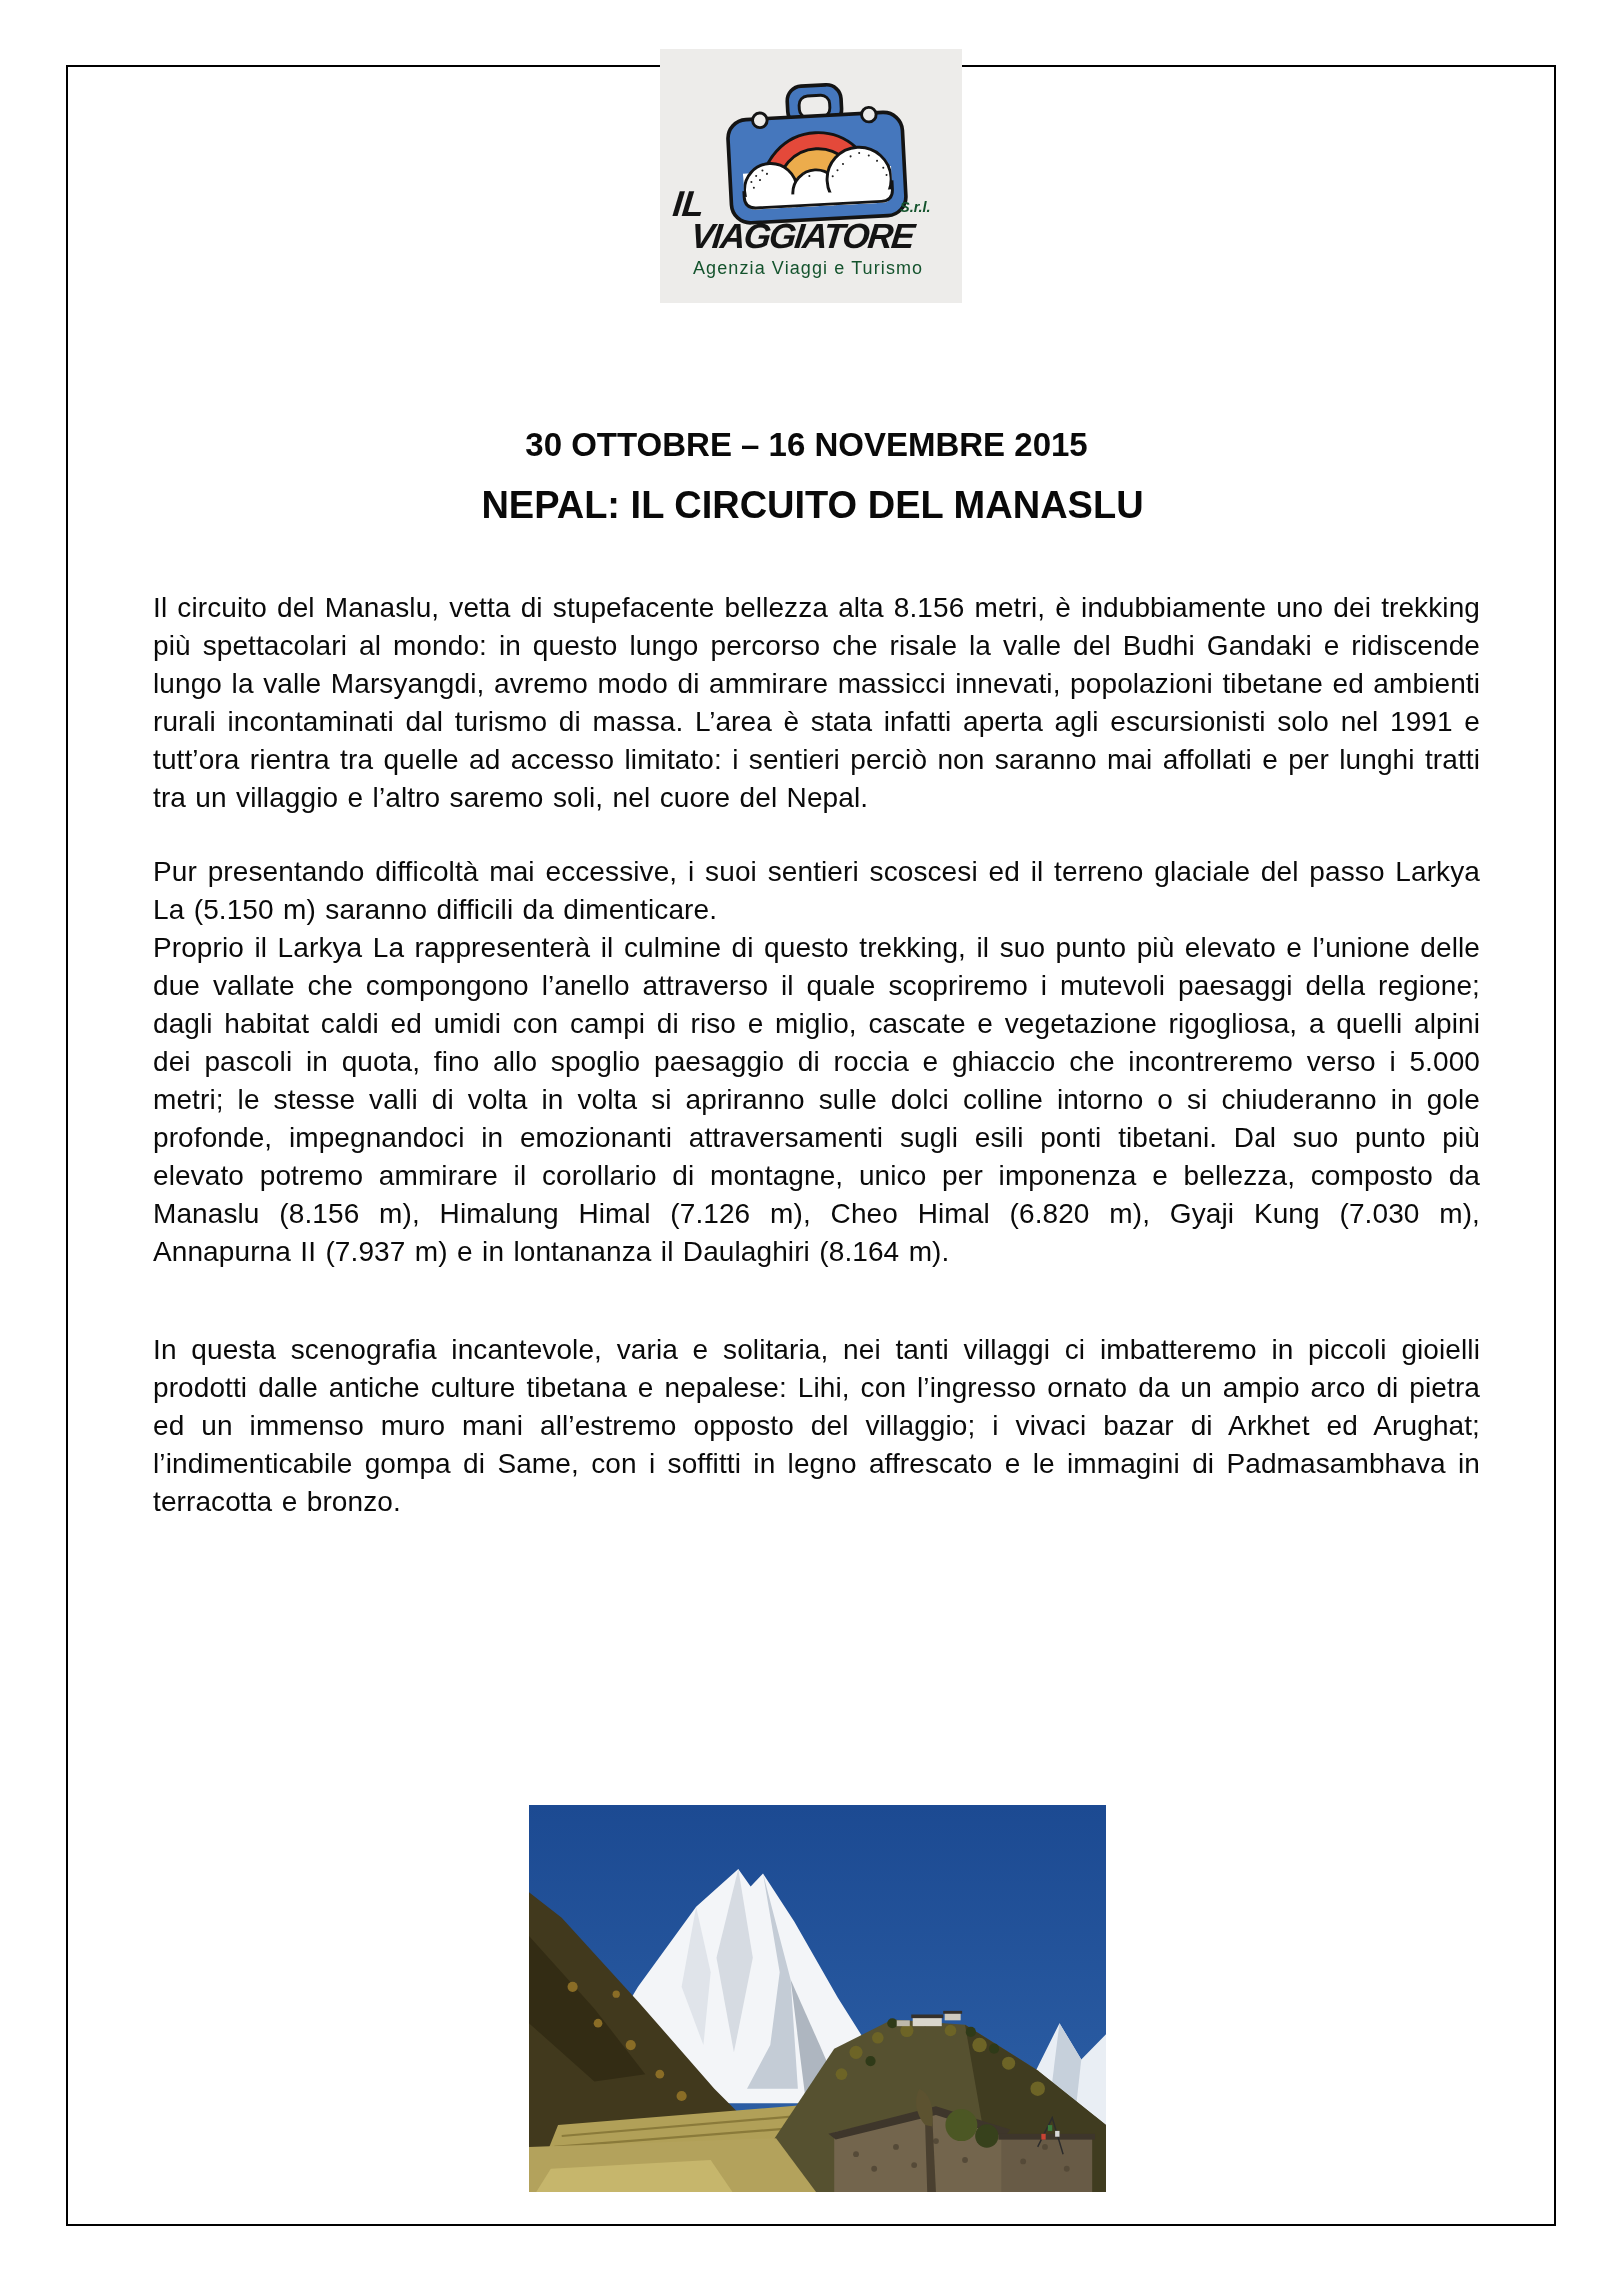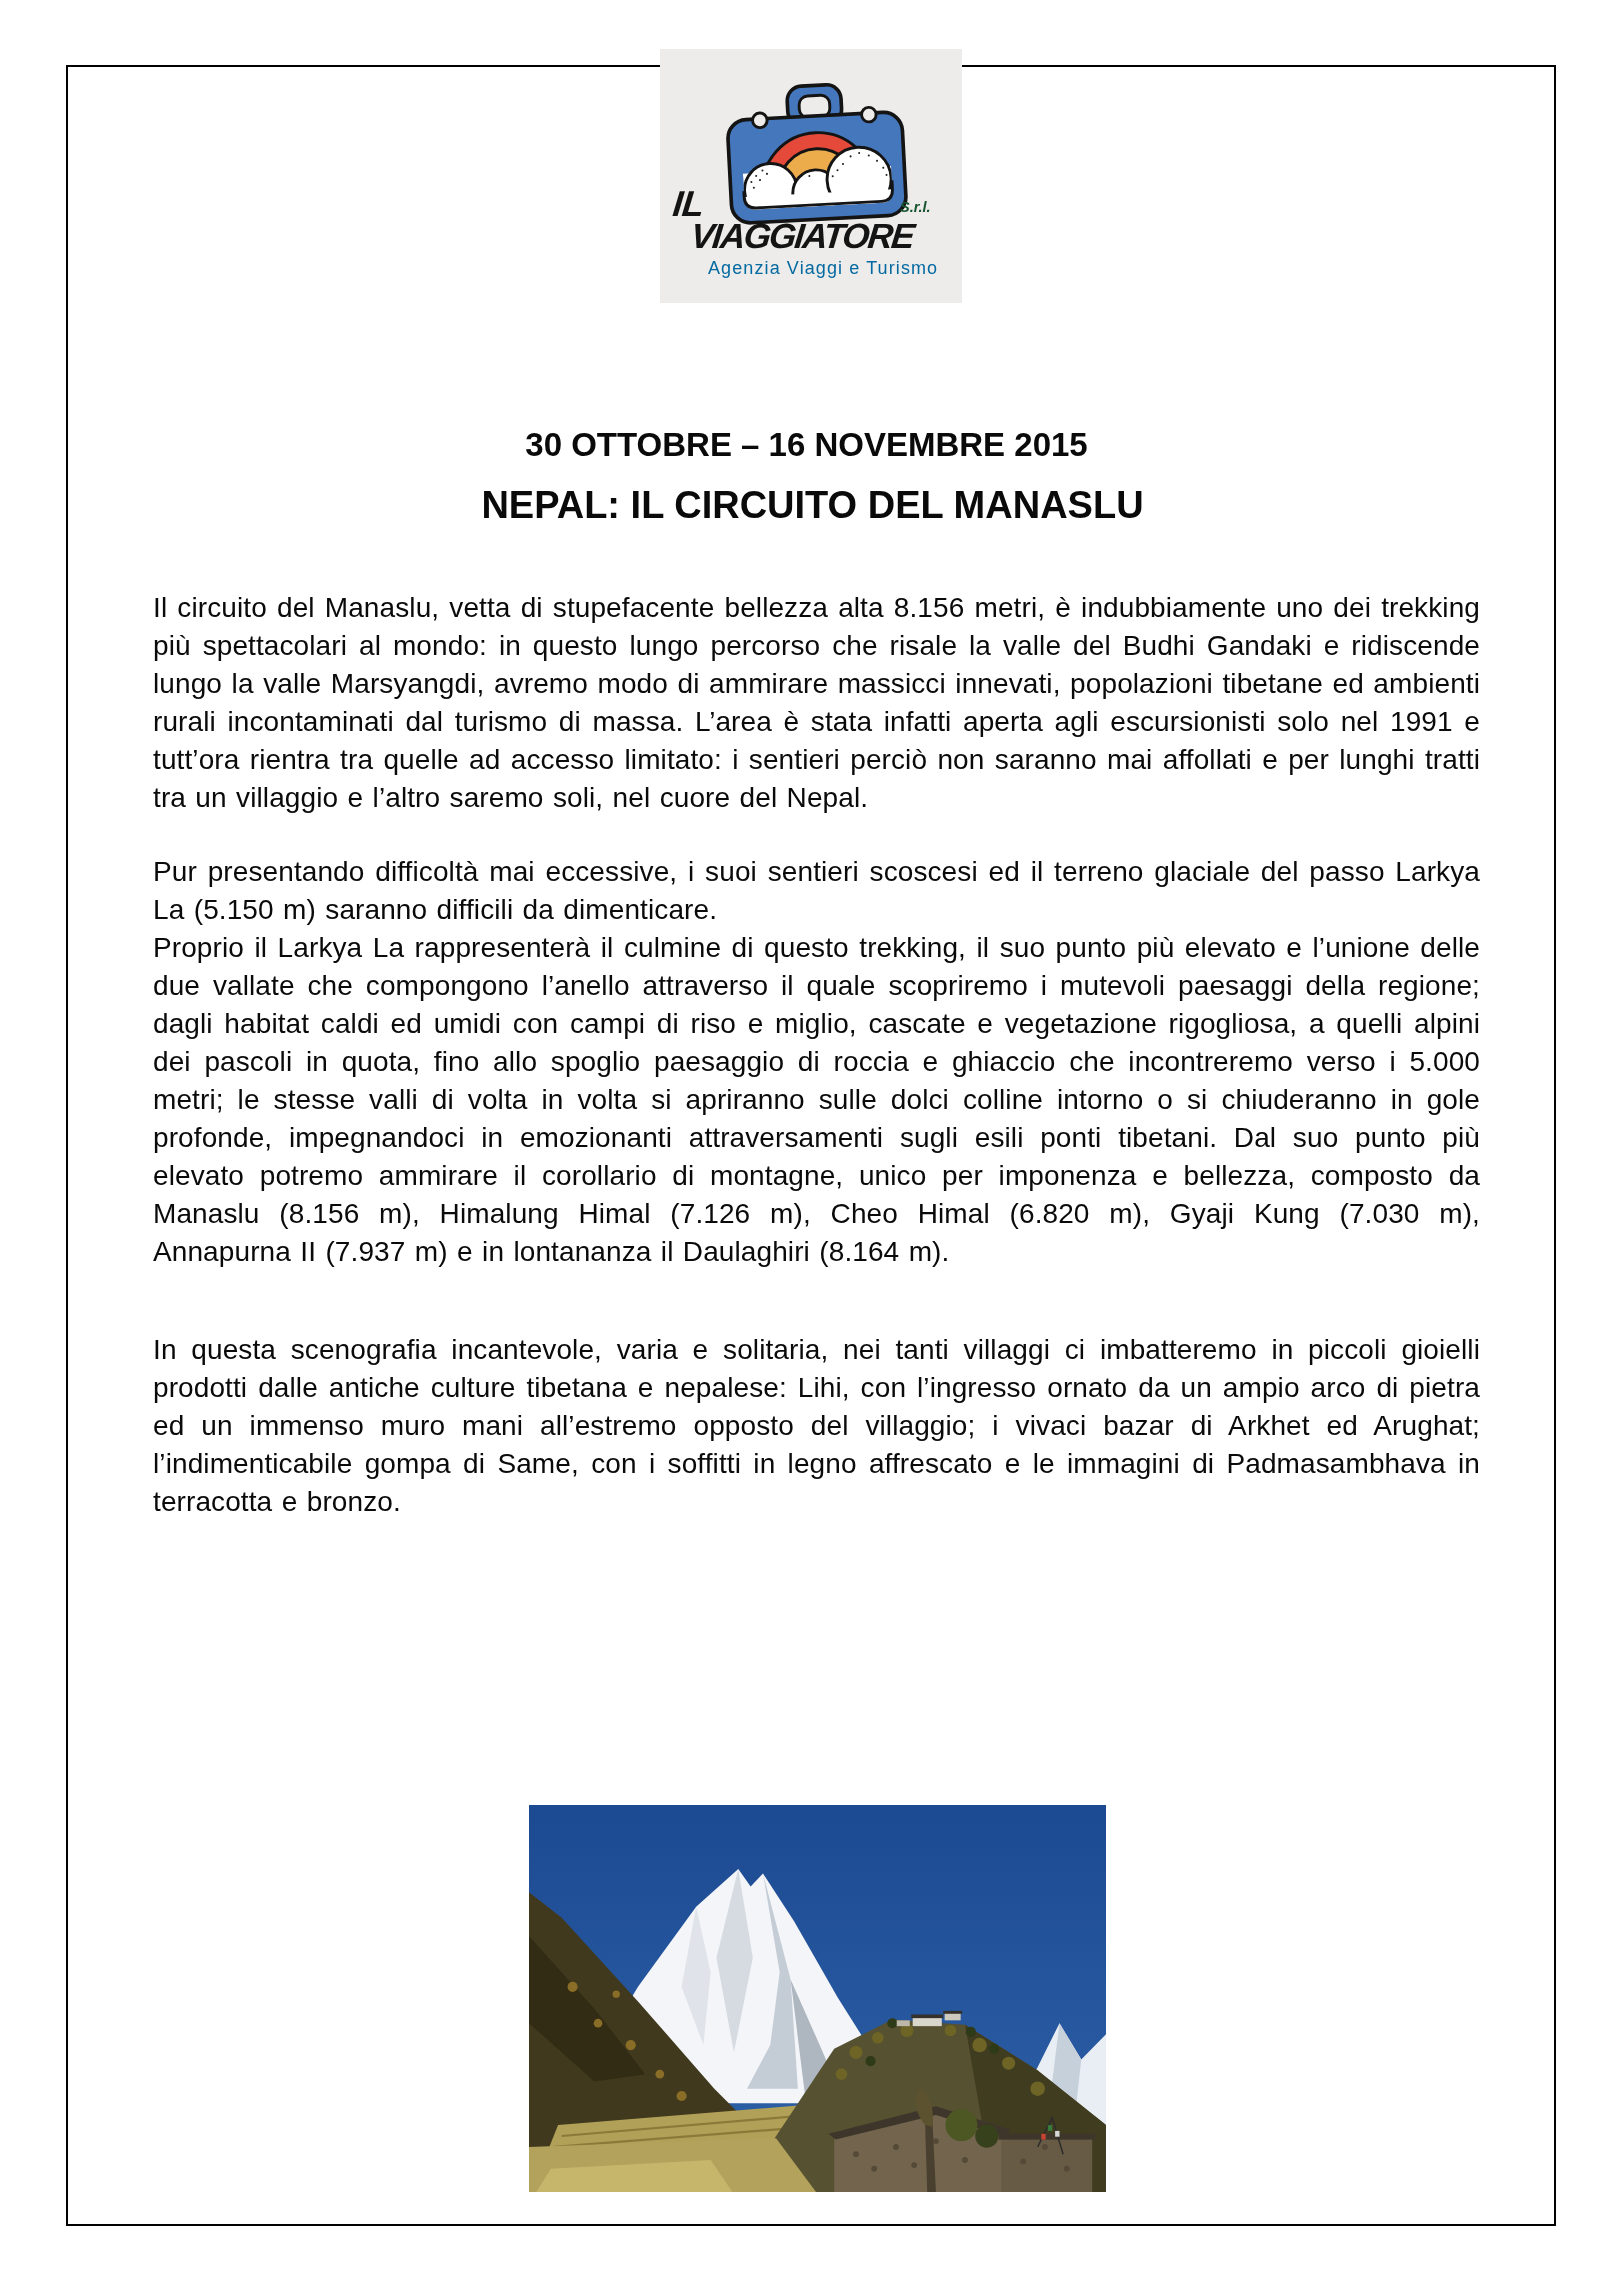--- a/index.html
+++ b/index.html
@@ -27,21 +27,21 @@
     position:absolute;left:30.5px;top:167px;
     font-size:35px;font-weight:900;font-style:italic;
     transform:skewX(-6deg);letter-spacing:-1.8px;color:#141414;white-space:nowrap;
   }
   .logo-suffix{
     position:absolute;left:240px;top:150px;
     font-size:14.5px;font-style:italic;font-weight:600;color:#14532d;
   }
   .logo-tagline{
     position:absolute;left:33px;top:209px;
-    font-size:18px;color:#0369a1;letter-spacing:1.1px;white-space:nowrap;margin-left:15px;
+    font-size:18px;color:#14532d;letter-spacing:1.1px;white-space:nowrap;
   }
   
   .date-heading{
     position:absolute;left:0;top:426px;width:1613px;text-align:center;
     font-size:33px;font-weight:bold;z-index:2;
   }
   .page-title{
     position:absolute;left:1px;top:484px;width:1623px;text-align:center;
     font-size:38px;font-weight:bold;z-index:2;
   }

